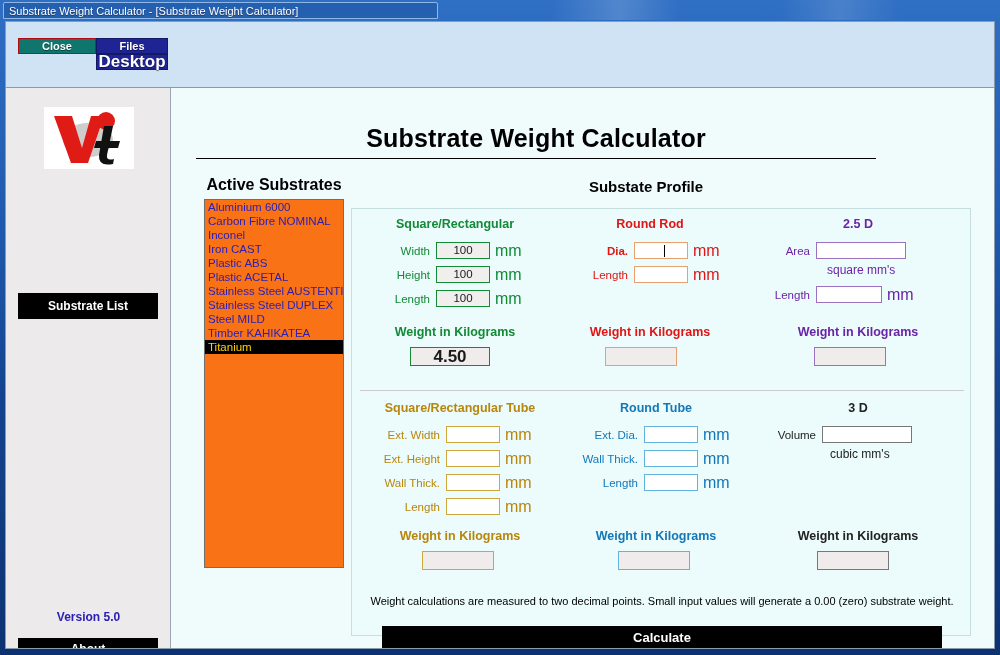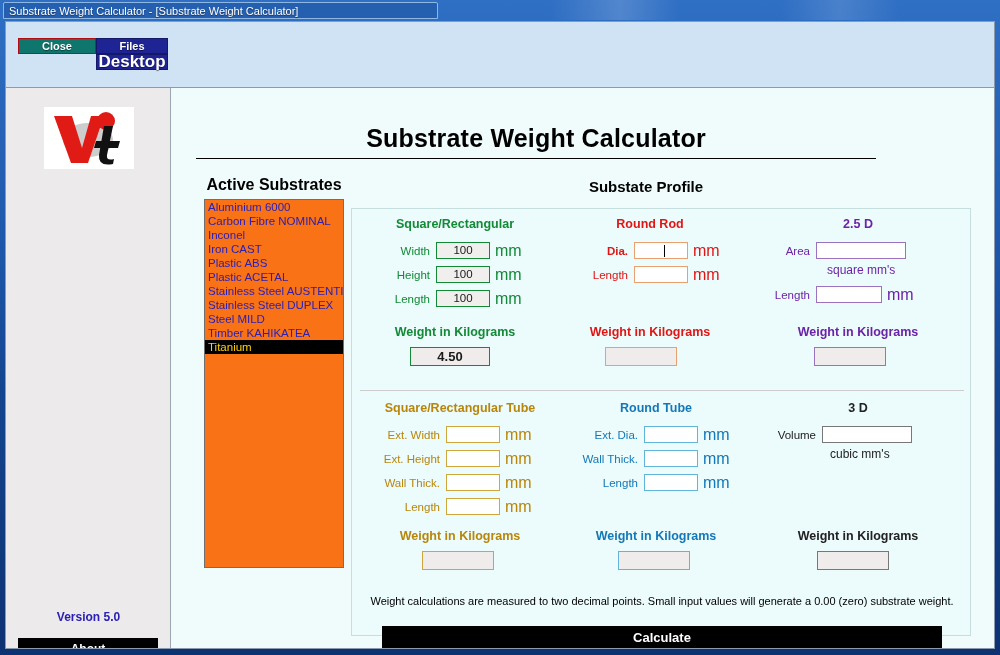--- a/index.html
+++ b/index.html
@@ -165,21 +165,21 @@
   .funit{font-size:16px;padding-left:5px;}
   .subunit{
     position:absolute;font-size:12px;
   }
   .wlabel{
     position:absolute;width:100%;text-align:center;
     font-size:12.5px;font-weight:bold;
   }
   .wbox{
     position:absolute;height:19px;background:#efeceb;border:1px solid #888;
-    font-size:13px;font-weight:bold;text-align:center;line-height:17px;
+    font-size:17px;font-weight:bold;text-align:center;line-height:17px;
     box-sizing:border-box;
   }
   .caret{
     display:inline-block;width:1px;height:12px;background:#000;
     vertical-align:middle;margin-left:7px;
   }
 
   
   .t-green  .col-head,.t-green  .flabel,.t-green  .funit,.t-green  .wlabel{color:#128a36;}
   .t-green  .finput,.t-green .wbox{border-color:#128a36;}
@@ -236,20 +236,21 @@
     <div class="sidebar">
       <div class="logo-box">
         <svg width="90" height="62" viewBox="0 0 90 62">
           <ellipse cx="44" cy="33" rx="25" ry="17" fill="#cdcdcd"></ellipse>
           <path d="M10 9 L28 9 L38 41 L47 9 L60 9 L44 56 L27 56 Z" fill="#e01b16"></path>
           <circle cx="62" cy="14" r="9" fill="#e01b16"></circle>
           <path d="M52 34 L76 34 L74 41 L50 41 Z" fill="#111111"></path>
           <path d="M60 19 L69 19 L63 48 Q62 54 70 52 L69 57 Q54 60 55 48 Z" fill="#111111"></path>
         </svg>
       </div>
+      <div class="btn-substrate-list">Substrate List</div>
       <div class="version-label">Version 5.0</div>
       <div class="btn-about">About</div>
     </div>
 
     <div class="main">
       <div class="page-title">Substrate Weight Calculator</div>
       <div class="title-rule"></div>
 
       <div class="active-head">Active Substrates</div>
       <div class="subs-list" id="subs-list">

